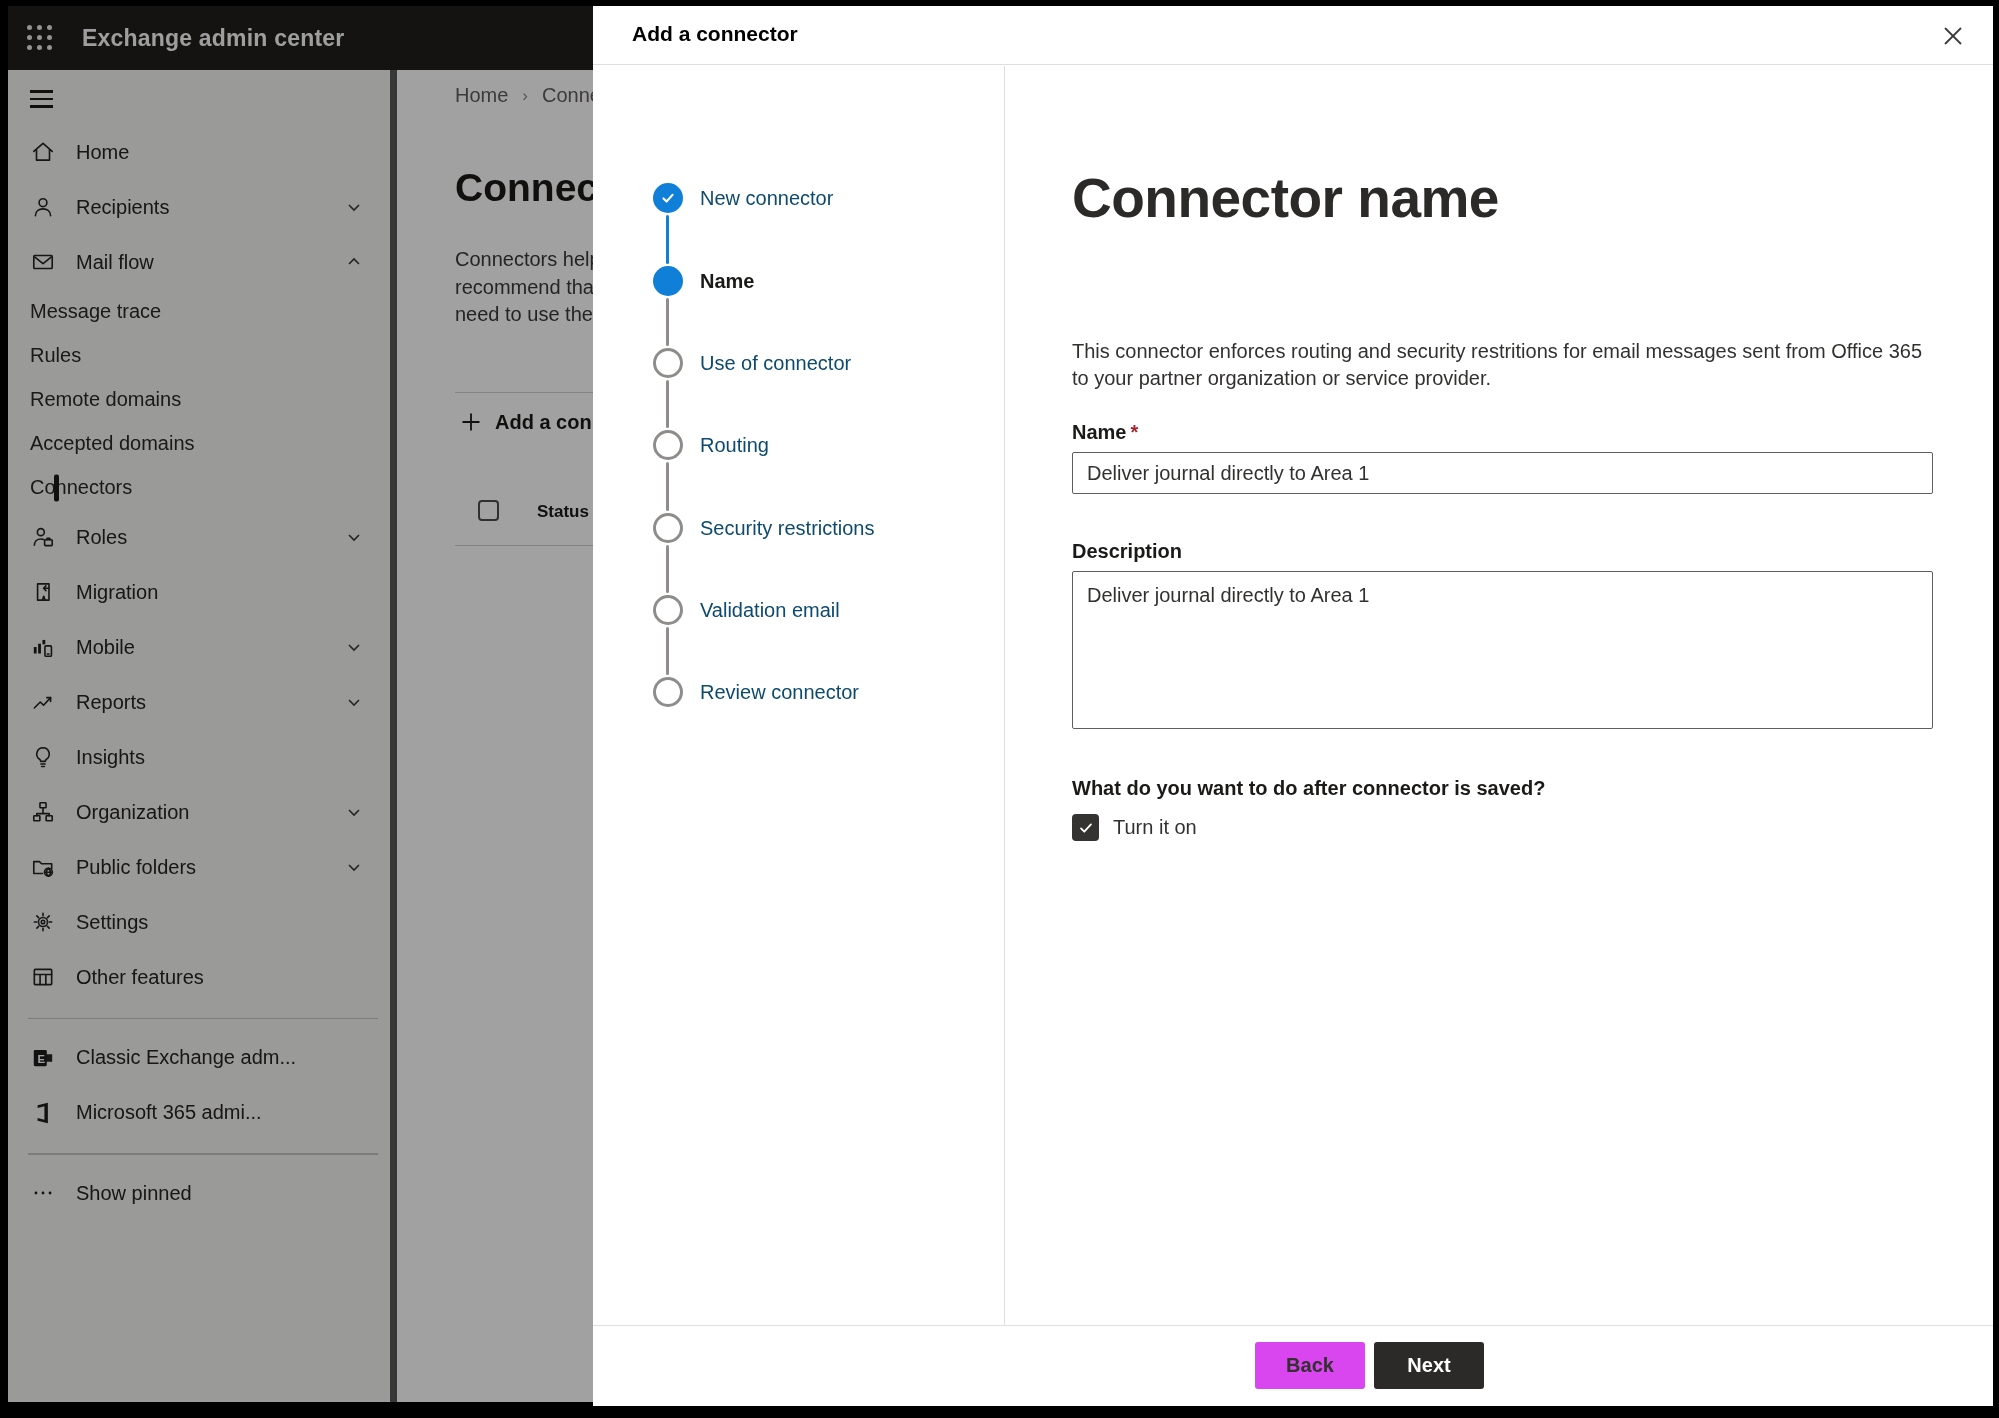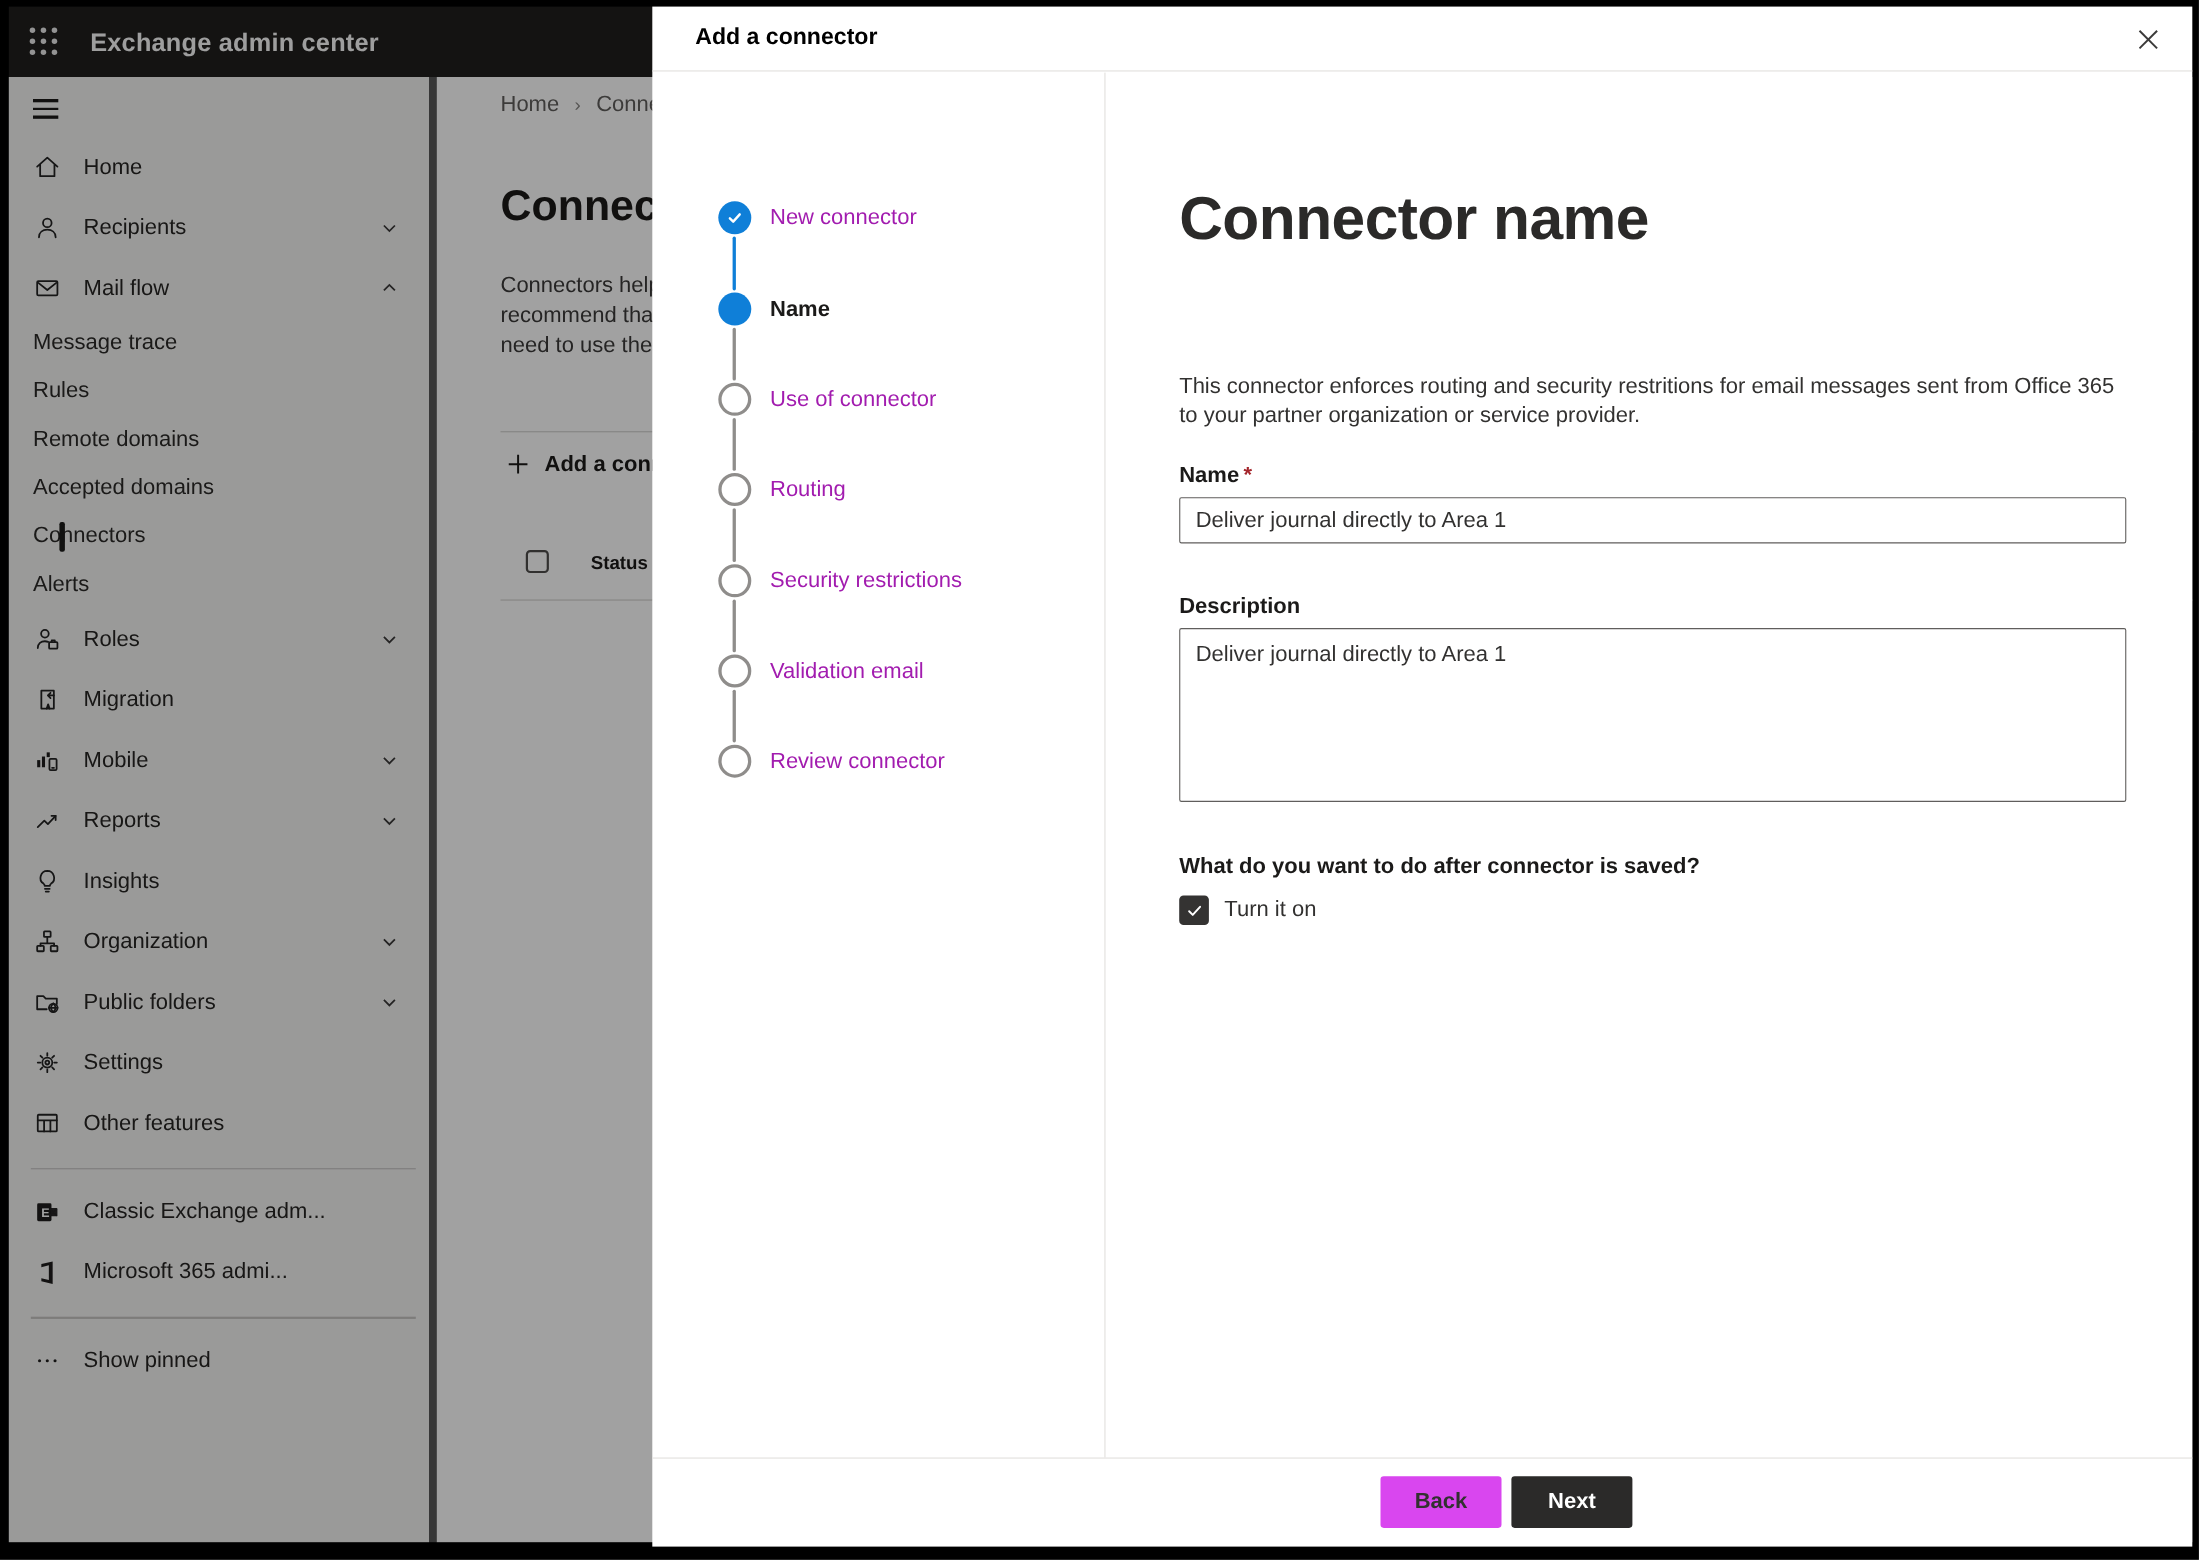--- a/index.html
+++ b/index.html
@@ -46,21 +46,21 @@
   .dlg-header { height:59px; border-bottom:1px solid #e1dfdd; position:relative; }
   .dlg-title { position:absolute; left:39px; top:16px; font-size:21px; font-weight:700; color:#000; }
   .dlg-close { position:absolute; right:22px; top:12px; width:36px; height:36px; display:flex; align-items:center; justify-content:center; cursor:pointer; background:none; border:none; }
   .dlg-close svg line { stroke:#3b3a39; stroke-width:1.8; }
 
   .steps-col { position:absolute; left:0; top:60px; width:412px; bottom:81px; border-right:1px solid #e1dfdd; }
   .step { position:absolute; left:60px; display:flex; align-items:center; gap:17px; height:30px; cursor:pointer; }
   .step .dot { width:30px; height:30px; border-radius:50%; flex:none; display:flex; align-items:center; justify-content:center; }
   .step.complete .dot, .step.current .dot { background:#0f7fd8; }
   .step.upcoming .dot { background:#fff; border:3px solid #8f8d8b; }
-  .step .slbl { font-size:20px; color:#a21caf; white-space:nowrap; }
+  .step .slbl { font-size:20px; color:#0c4a6e; white-space:nowrap; }
   .step.current .slbl { font-weight:700; color:#1b1a19; }
   .step-line { position:absolute; left:73px; width:3px; background:#8f8d8b; border-radius:2px; }
   .step-line.blue { background:#0f7fd8; }
 
   .dlg-content { position:absolute; left:412px; top:60px; right:0; bottom:81px; padding:0 60px 0 67px; overflow:hidden; }
   .dlg-h1 { margin-top:100px; font-size:55px; font-weight:700; color:#2b2a29; letter-spacing:-.5px; }
   .dlg-desc { margin-top:108px; max-width:900px; font-size:20px; line-height:26.5px; color:#323130; }
   .fld-label { margin-top:30px; font-size:20px; font-weight:700; color:#1b1a19; }
   .fld-label .req { color:#a4262c; margin-left:4px; }
   .txt-input { display:block; width:100%; height:42px; margin-top:8px; border:1.5px solid #605e5c; border-radius:2px; font-family:"Liberation Sans",sans-serif; font-size:20px; color:#323130; padding:0 14px; background:#fff; outline:none; }
@@ -141,23 +141,20 @@
     </div>
   <div class="nav-item sub">
       <span class="lbl">Remote domains</span>
     </div>
   <div class="nav-item sub">
       <span class="lbl">Accepted domains</span>
     </div>
   <div class="nav-item sub selected">
       <span class="lbl">Connectors</span>
     </div>
-  <div class="nav-item sub">
-      <span class="lbl">Alerts</span>
-    </div>
 
   <div class="nav-item">
     <svg class="ic" viewBox="0 0 24 24">
         <circle cx="10" cy="7.5" r="3.2"></circle>
         <path d="M4 19.5 c0-3.8 2.8-5.7 6-5.7 1 0 1.9.2 2.7.5"></path>
         <rect x="13.5" y="14.5" width="7" height="5.5" rx="0.8"></rect>
         <path d="M15.7 14.5 v-1.4 h2.6 v1.4"></path>
       </svg>
     <span class="lbl">Roles</span>
     <span class="chev">

